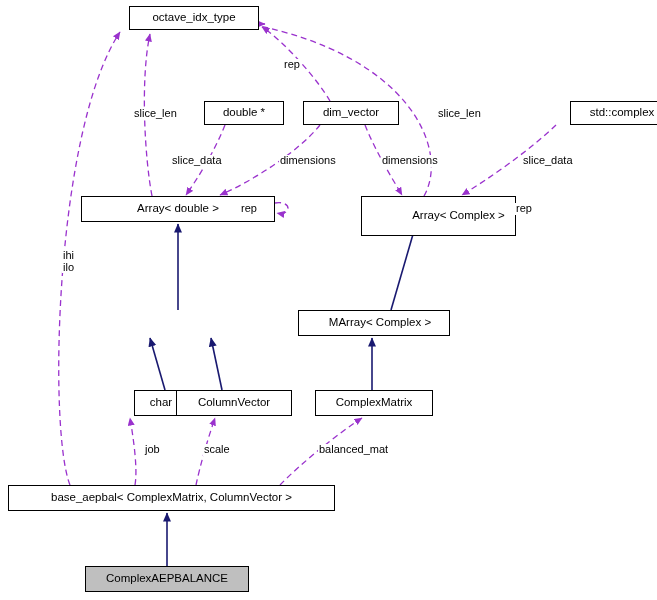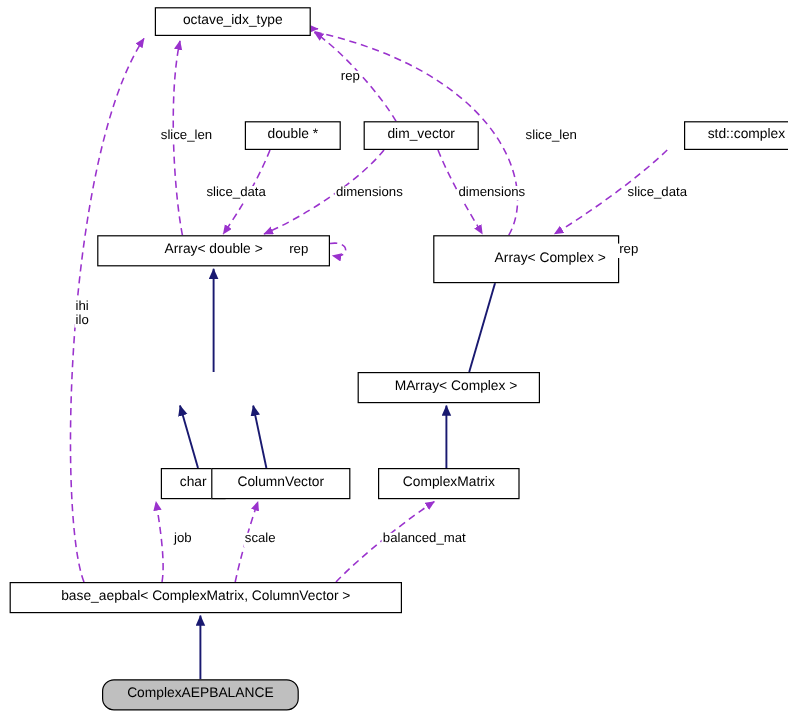--- a/index.html
+++ b/index.html
@@ -30,21 +30,20 @@
     font-size: 11.5px;
     color: #000000;
     display: flex;
     align-items: center;
     justify-content: center;
     white-space: nowrap;
     line-height: 1;
   }
   .node.highlight {
     background: #bfbfbf;
-    border-radius: 10px;
   }
   .edge-label {
     position: absolute;
     font-size: 11px;
     color: #000000;
     white-space: nowrap;
     line-height: 1.05;
     background: #ffffff;
     padding: 0 1px;
   }

